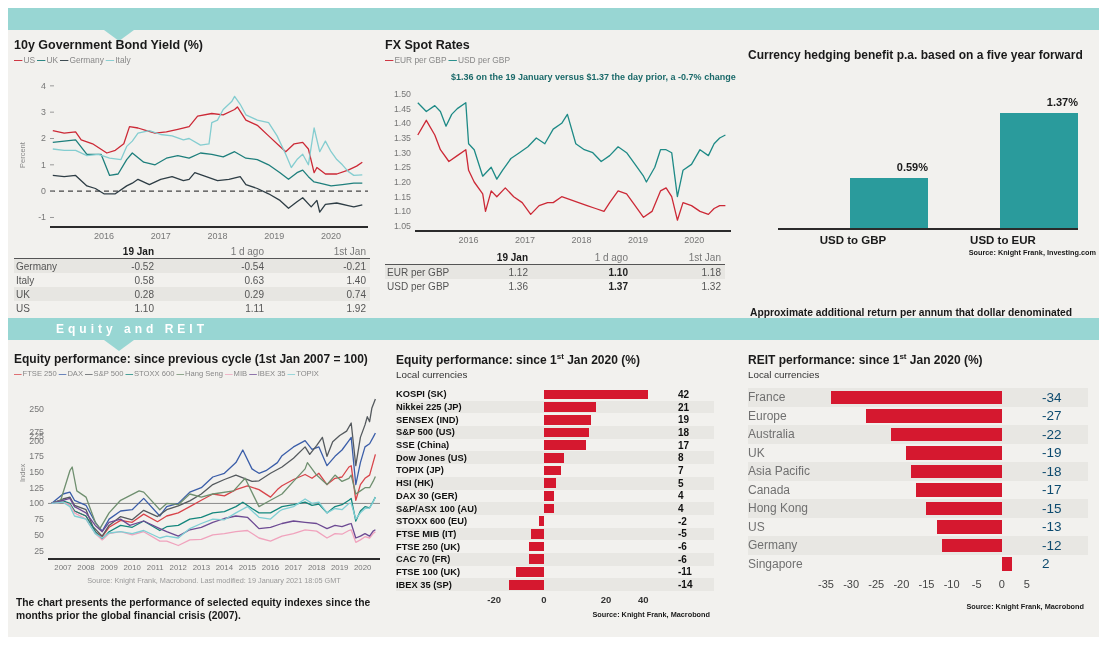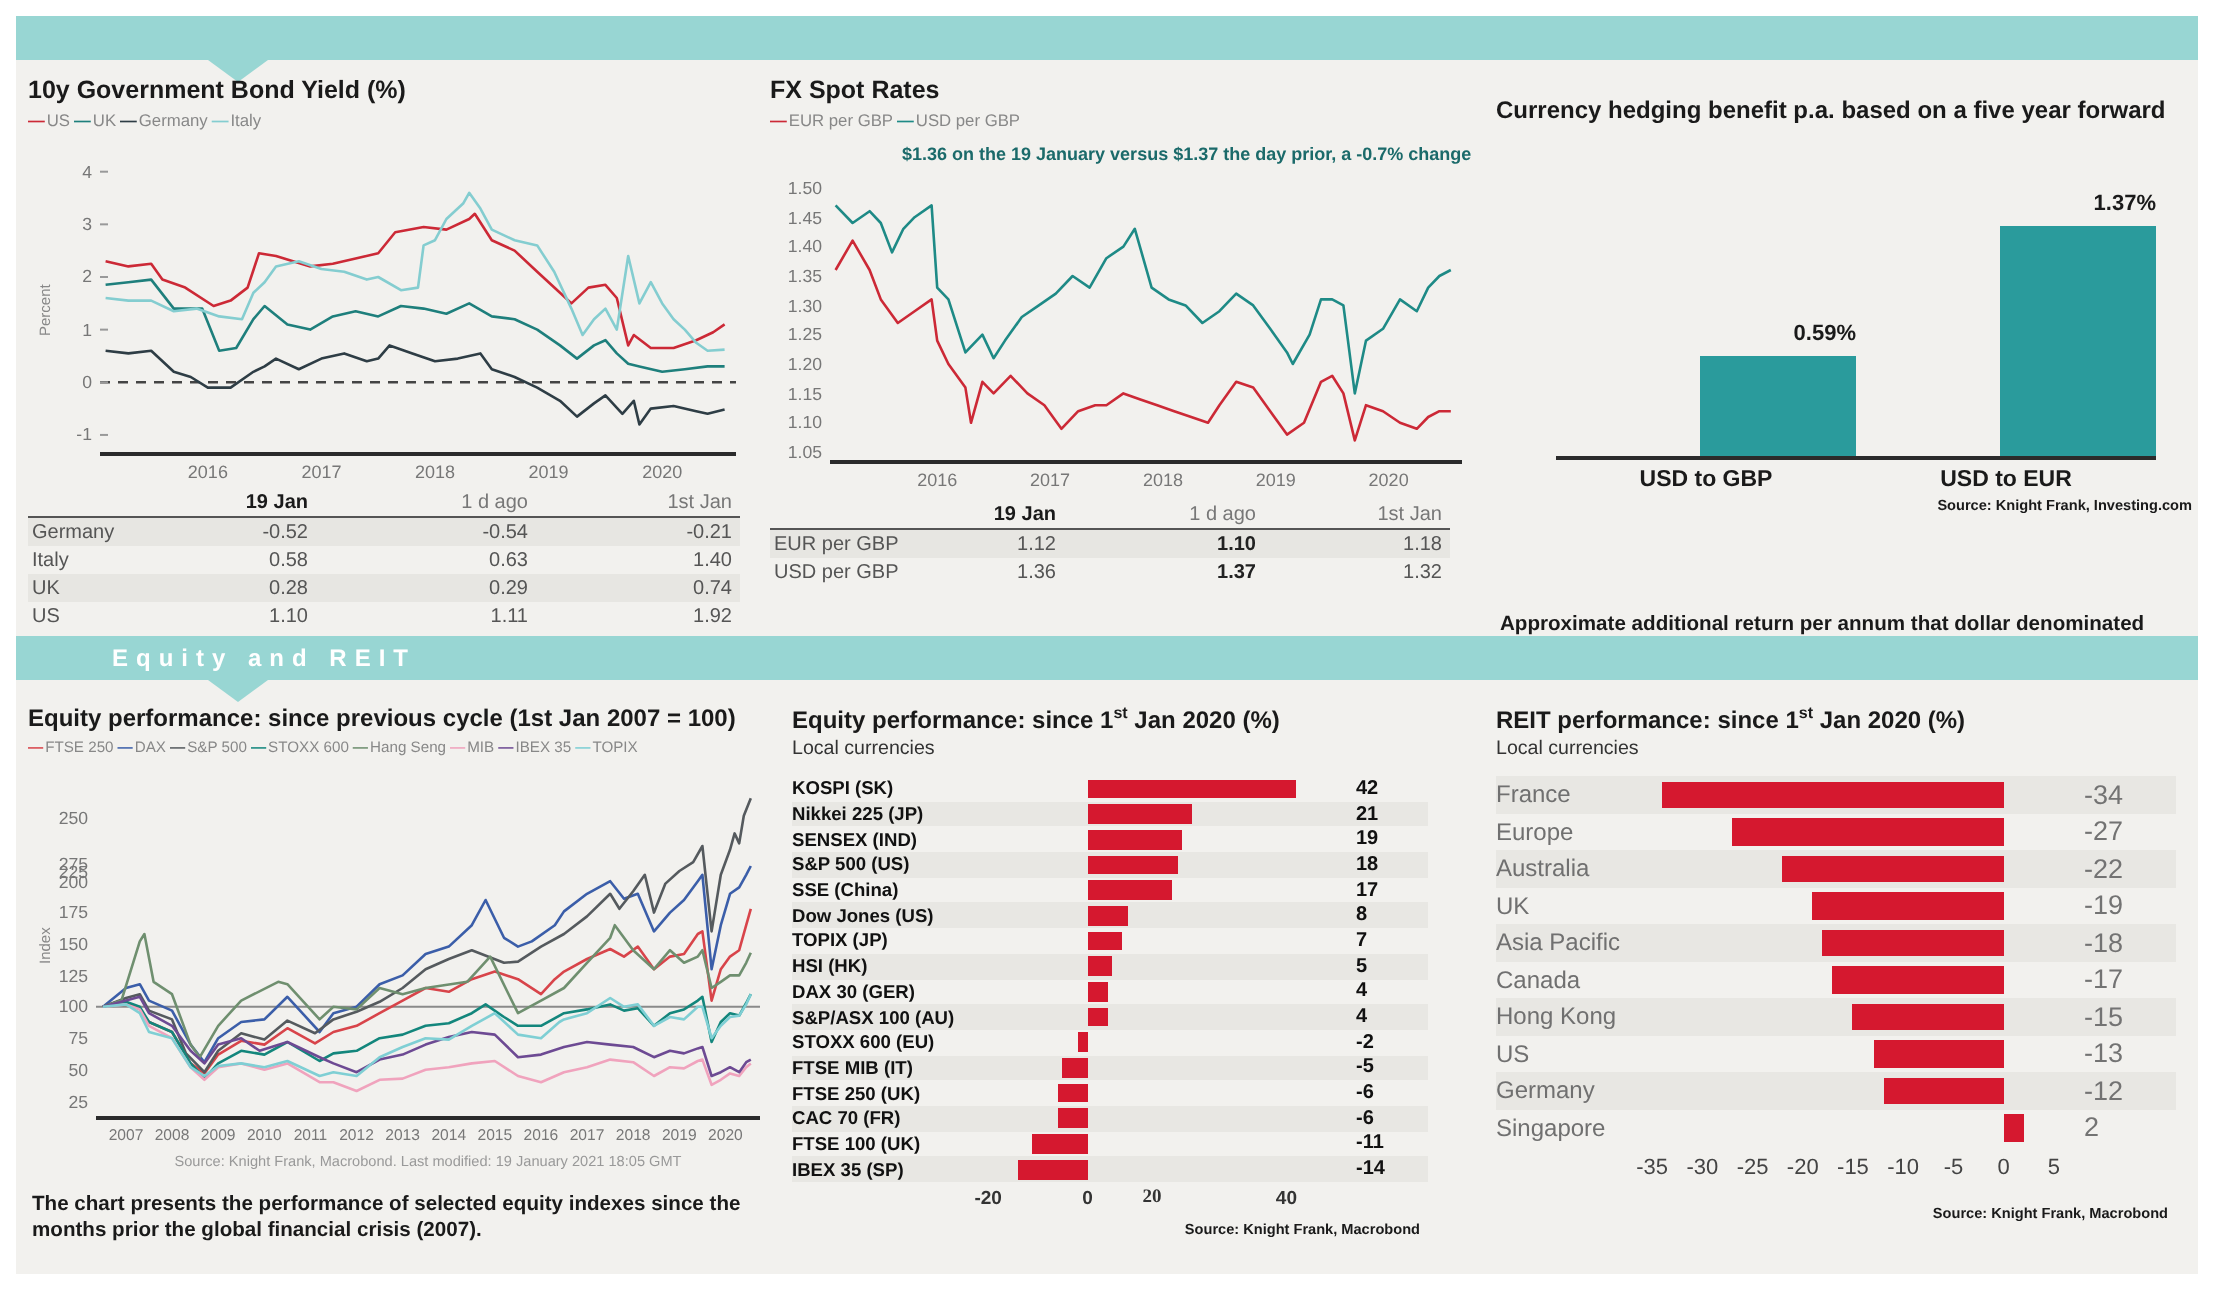--- a/index.html
+++ b/index.html
@@ -70,21 +70,21 @@
   .hrow .hv{text-align:left;}
   #equity-rows{top:36px;width:318px;}
   #equity-rows .hrow{height:12.7px;}
   #equity-rows .hl{width:72px;font-size:9.3px;font-weight:bold;color:#111;}
   #equity-rows .bar{top:1.5px;bottom:1.5px;}
   #equity-rows .hv{width:36px;font-size:10px;font-weight:bold;color:#111;}
   #reit-rows{top:36px;width:340px;}
   #reit-rows .hrow{height:18.5px;}
   #reit-rows .hl{width:68px;font-size:12px;color:#707070;}
   #reit-rows .bar{top:2.5px;bottom:2.5px;}
-  #reit-rows .hv{width:46px;font-size:13.5px;color:#737373;}
+  #reit-rows .hv{width:46px;font-size:13.5px;color:#0c4a6e;}
   .hbar-axis{position:absolute;height:14px;}
   .hbar-axis span{position:absolute;width:34px;text-align:center;}
   #equity-axis{top:242px;left:72px;width:210px;font-size:9.5px;font-weight:bold;color:#333;}
   #reit-axis{top:226px;left:68px;width:226px;font-size:11px;color:#444;}
 
   
   #c-bond{left:14px;top:38px;width:356px;height:280px;}
   #bond-plot{left:36px;top:36px;width:318px;height:154px;}
   #c-fx{left:385px;top:38px;width:352px;height:280px;}
   #fx-plot{left:30px;top:50px;width:316px;height:144px;}
@@ -407,21 +407,21 @@
           <span class="hl">IBEX 35 (SP)</span>
           <div class="bw">
             <div class="bar" style="background: rgb(213, 24, 47); left: 19.5266%; width: 16.568%;"></div>
           </div>
           <span class="hv">-14</span>
         </div>
       </div>
     <div class="hbar-axis" id="equity-axis">
         <span style="left: 9.09467px;">-20</span>
         <span style="left: 58.7988px;">0</span>
-        <span style="left: 91px; font-family: Liberation Serif, serif;">20</span>
+        <span style="left: 121px;">20</span>
         <span style="left: 158.207px;">40</span>
       </div>
     <div class="src right" id="eb-src">Source: Knight Frank, Macrobond</div>
   </div>
 
   <div class="col" id="c-reit">
     <div class="ctitle" style="font-size:12px;"><span>REIT performance: since 1</span><sup>st</sup><span> Jan 2020 (%)</span></div>
     <div class="subtitle">Local currencies</div>
     <div class="hbar" id="reit-rows">
         <div class="hrow shade">

